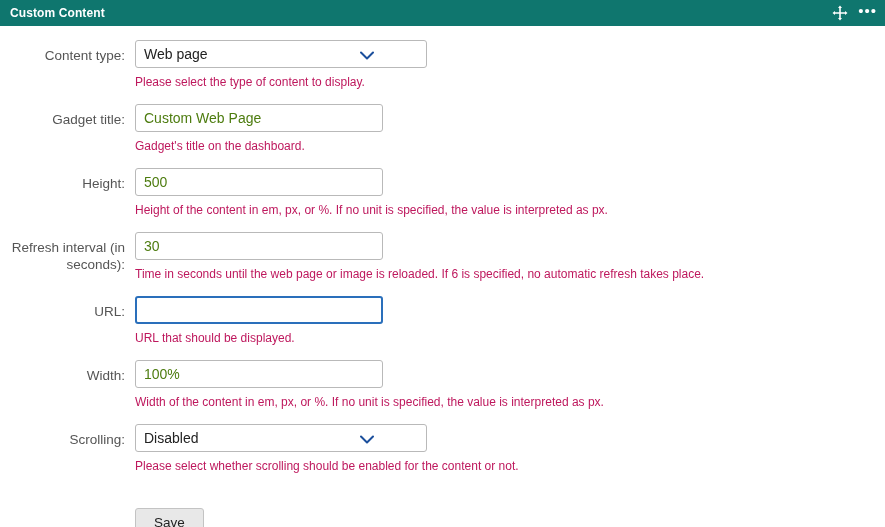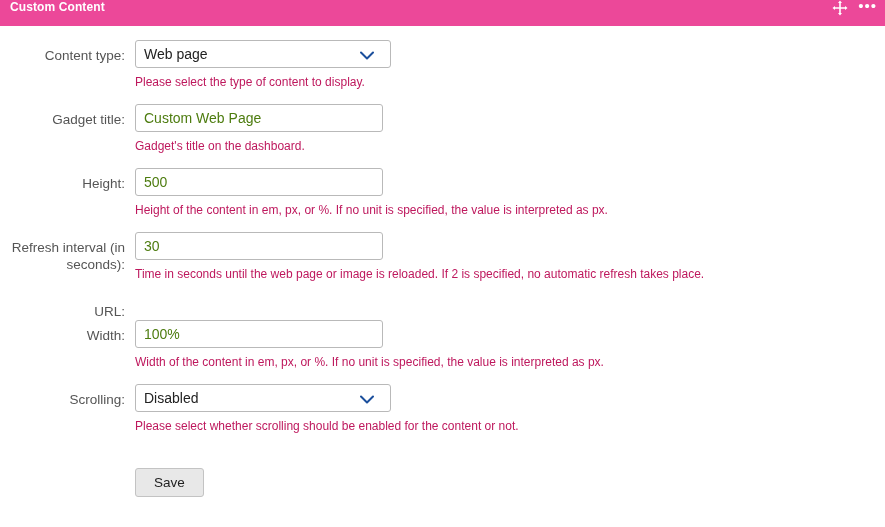--- a/index.html
+++ b/index.html
@@ -12,24 +12,24 @@
     height: 527px;
     font-family: "Liberation Sans", sans-serif;
     font-size: 13px;
     color: #333333;
     overflow: hidden;
   }
 
   
   .titlebar {
     height: 26px;
-    background: #ec4899;
+    background: #0f766e;
     color: #ffffff;
     display: flex;
-    align-items: flex-start;
+    align-items: center;
     padding: 0 8px 0 10px;
     box-sizing: border-box;
     position: relative;
   }
   .titlebar-title {
     font-size: 12px;
     font-weight: bold;
     letter-spacing: 0.1px;
     white-space: nowrap;
   }
@@ -102,21 +102,21 @@
   }
 
   .select-wrap {
     position: relative;
     width: 248px;
     height: 28px;
   }
   .select-wrap select {
     -webkit-appearance: none;
     appearance: none;
-    width: 256px;
+    width: 292px;
     height: 28px;
     box-sizing: border-box;
     border: 1px solid #b9b9b9;
     border-radius: 3px;
     padding: 0 26px 0 8px;
     font-family: "Liberation Sans", sans-serif;
     font-size: 14px;
     color: #222222;
     background: #ffffff;
     outline: none;
@@ -187,26 +187,30 @@
     <div class="field-control">
       <input class="text-input" type="text" value="500" style="">
       <div class="help">Height of the content in em, px, or %. If no unit is specified, the value is interpreted as px.</div>
     </div>
   </div>
 
   <div class="field-row">
     <div class="field-label">Refresh interval (in seconds):</div>
     <div class="field-control">
       <input class="text-input" type="text" value="30" style="">
-      <div class="help">Time in seconds until the web page or image is reloaded. If 2 is specified, no automatic refresh takes place.</div>
+      <div class="help">Time in seconds until the web page or image is reloaded. If 6 is specified, no automatic refresh takes place.</div>
     </div>
   </div>
 
   <div class="field-row">
     <div class="field-label">URL:</div>
+    <div class="field-control">
+      <input class="text-input focused" type="text" value="" style="">
+      <div class="help">URL that should be displayed.</div>
+    </div>
   </div>
 
   <div class="field-row">
     <div class="field-label">Width:</div>
     <div class="field-control">
       <input class="text-input" type="text" value="100%" style="">
       <div class="help">Width of the content in em, px, or %. If no unit is specified, the value is interpreted as px.</div>
     </div>
   </div>
 

